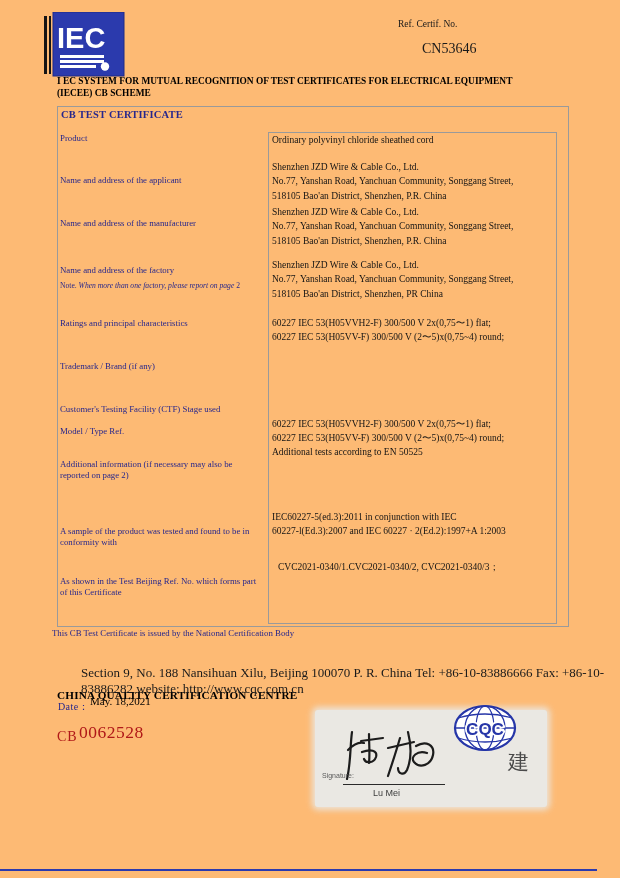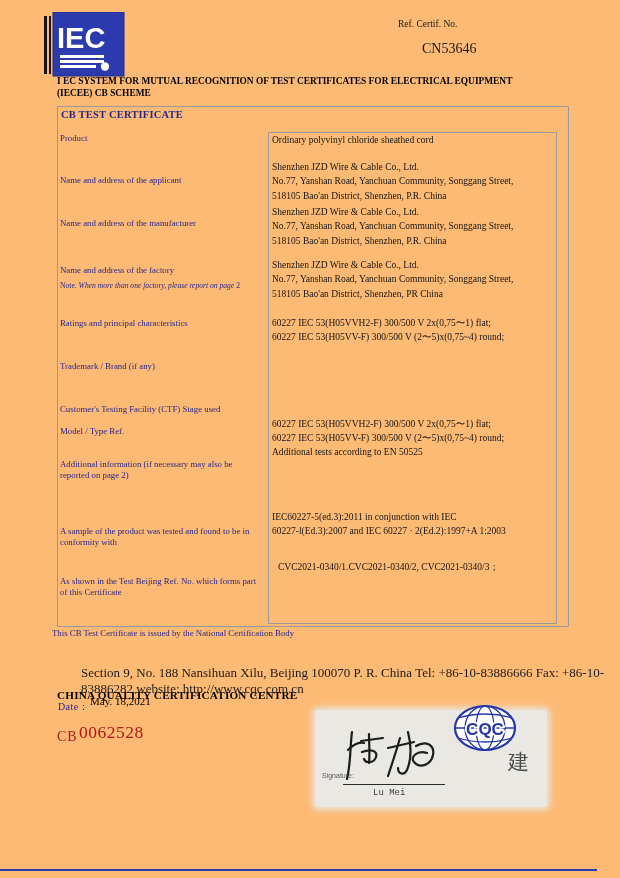--- a/index.html
+++ b/index.html
@@ -25,21 +25,21 @@
   .org-name{font-weight:bold;font-size:11.2px;color:#000;letter-spacing:.2px;}
   .org-addr{font-size:13px;color:#1a1a1a;margin-left:24px;}
   .date-lbl{font-size:10px;color:#26268c;letter-spacing:.4px;}
   .date-val{font-size:11px;color:#000;}
   .cb-prefix{font-size:14px;color:#b01818;letter-spacing:1px;}
   .cb-number{font-size:17.5px;color:#b01818;letter-spacing:.5px;}
   .sig-patch{left:315px;top:710px;width:232px;height:97px;background:#eae8e3;border-radius:3px;
              box-shadow:0 0 6px 3px rgba(234,232,227,.9);}
   .sig-label{font-size:7px;color:#5a5a5a;font-family:"Liberation Sans",sans-serif;}
   .sig-line{left:343px;top:784px;width:102px;height:1.4px;background:#2a2a2a;}
-  .sig-name{font-size:9px;color:#3d3d3d;font-family:Liberation Mono, monospace;}
+  .sig-name{font-size:9px;color:#3d3d3d;font-family:Liberation Sans, sans-serif;}
   .stamp-char{font-size:21px;color:#4a4a4a;}
   .bottom-rule{left:0;top:869px;width:597px;height:2px;background:#2b3aad;}
 </style>
 </head>
 <body>
 
 <div id="page">
 
   <div class="abs" style="left:44px;top:12px;width:84px;height:66px;">
     <svg width="84" height="66" viewBox="0 0 84 66">

